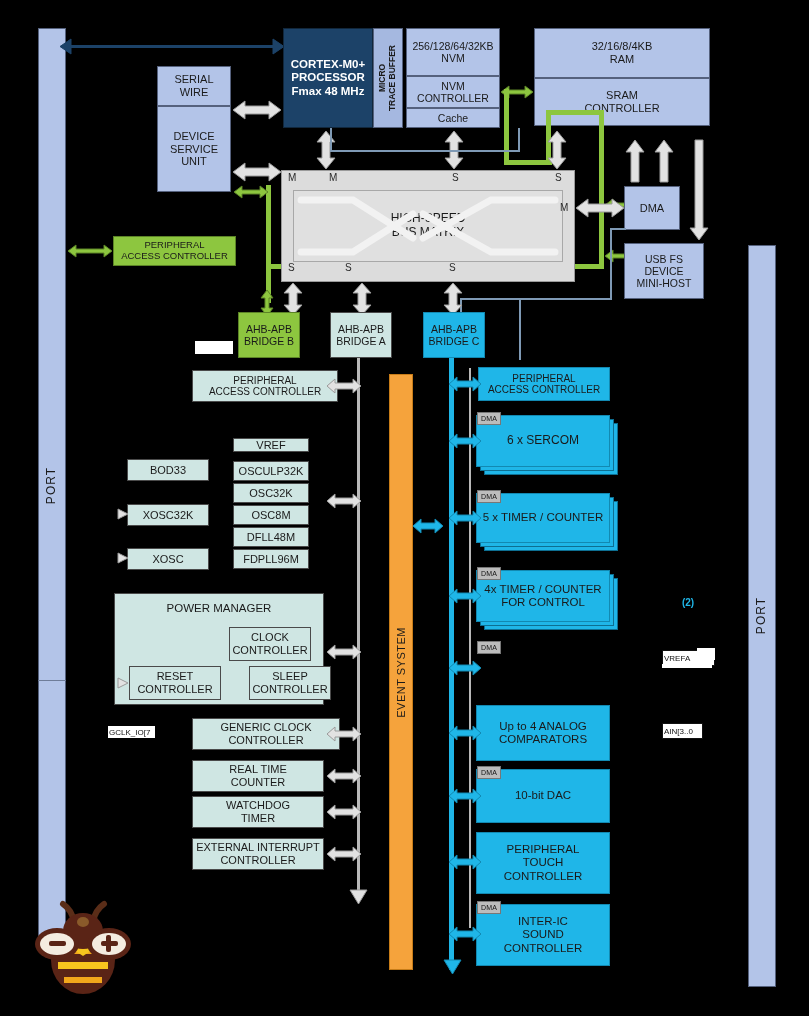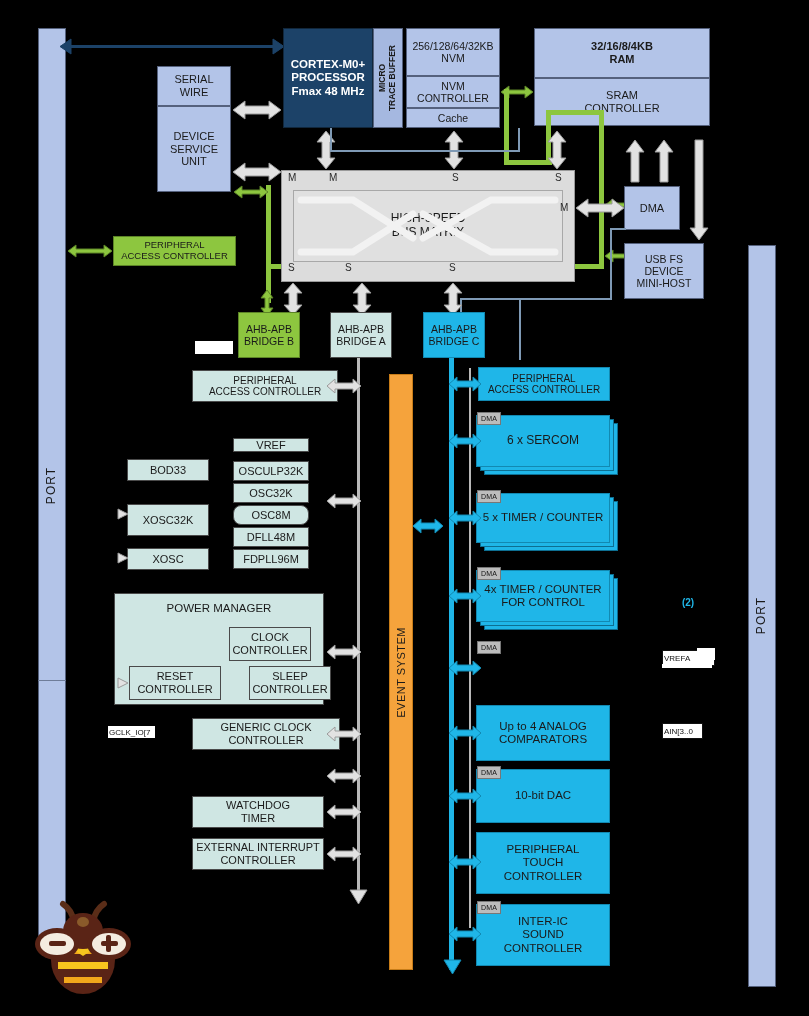--- a/index.html
+++ b/index.html
@@ -89,21 +89,21 @@
   <div class="bx c-lav" style="left:406px;top:28px;width:94px;height:48px;font-size:10.5px;">
     <span>256/128/64/32KB<br>NVM</span>
   </div>
   <div class="bx c-lav" style="left:406px;top:76px;width:94px;height:32px;font-size:10.5px;">
     <span>NVM<br>CONTROLLER</span>
   </div>
   <div class="bx c-lav" style="left:406px;top:108px;width:94px;height:20px;font-size:10.5px;">
     <span>Cache</span>
   </div>
 
-  <div class="bx c-lav" style="left:534px;top:28px;width:176px;height:50px;font-size:11px;font-weight:bold;">
+  <div class="bx c-lav" style="left:534px;top:28px;width:176px;height:50px;font-size:11px;">
     <span>32/16/8/4KB<br>RAM</span>
   </div>
   <div class="bx c-lav" style="left:534px;top:78px;width:176px;height:48px;font-size:11px;">
     <span>SRAM<br>CONTROLLER</span>
   </div>
 
   <svg class="arrg" style="position:absolute;left:501px;top:85px;" width="32" height="14">
     <polygon points="0,7 8,1 8,5 24,5 24,1 32,7 24,13 24,9 8,9 8,13"></polygon>
   </svg>
 
@@ -242,36 +242,36 @@
   <div class="bx c-mint" style="left:192px;top:370px;width:146px;height:32px;font-size:10px;">
     <span>PERIPHERAL<br>ACCESS CONTROLLER</span>
   </div>
   <svg class="arrw" style="position:absolute;left:327px;top:378px;" width="34" height="16">
     <polygon points="0,8 8,1 8,5 26,5 26,1 34,8 26,15 26,11 8,11 8,15"></polygon>
   </svg>
 
   <div class="bx c-mint" style="left:127px;top:459px;width:82px;height:22px;font-size:11px;">
     <span>BOD33</span>
   </div>
-  <div class="bx c-mint" style="left:127px;top:504px;width:82px;height:32px;font-size:11px;">
+  <div class="bx c-mint" style="left:127px;top:504px;width:82px;height:22px;font-size:11px;">
     <span>XOSC32K</span>
   </div>
   <div class="bx c-mint" style="left:127px;top:548px;width:82px;height:22px;font-size:11px;">
     <span>XOSC</span>
   </div>
   <div class="bx c-mint" style="left:233px;top:438px;width:76px;height:14px;font-size:11px;">
     <span>VREF</span>
   </div>
   <div class="bx c-mint" style="left:233px;top:461px;width:76px;height:20px;font-size:11px;">
     <span>OSCULP32K</span>
   </div>
   <div class="bx c-mint" style="left:233px;top:483px;width:76px;height:20px;font-size:11px;">
     <span>OSC32K</span>
   </div>
-  <div class="bx c-mint" style="left:233px;top:505px;width:76px;height:20px;font-size:11px;border-radius:8px;">
+  <div class="bx c-mint" style="left:233px;top:505px;width:76px;height:20px;font-size:11px;">
     <span>OSC8M</span>
   </div>
   <div class="bx c-mint" style="left:233px;top:527px;width:76px;height:20px;font-size:11px;">
     <span>DFLL48M</span>
   </div>
   <div class="bx c-mint" style="left:233px;top:549px;width:76px;height:20px;font-size:11px;text-align:center;">
     <span>FDPLL96M</span>
   </div>
 
   <svg class="arrw" style="position:absolute;left:114px;top:508px;" width="14" height="12">
@@ -302,20 +302,23 @@
   <svg class="arrw" style="position:absolute;left:327px;top:644px;" width="34" height="16">
     <polygon points="0,8 8,1 8,5 26,5 26,1 34,8 26,15 26,11 8,11 8,15"></polygon>
   </svg>
 
   <div class="bx c-mint" style="left:192px;top:718px;width:148px;height:32px;font-size:11px;">
     <span>GENERIC CLOCK<br>CONTROLLER</span>
   </div>
   <svg class="arrw" style="position:absolute;left:327px;top:726px;" width="34" height="16">
     <polygon points="0,8 8,1 8,5 26,5 26,1 34,8 26,15 26,11 8,11 8,15"></polygon>
   </svg>
+  <div class="bx c-mint" style="left:192px;top:760px;width:132px;height:32px;font-size:11px;">
+    <span>REAL TIME<br>COUNTER</span>
+  </div>
   <svg class="arrw" style="position:absolute;left:327px;top:768px;" width="34" height="16">
     <polygon points="0,8 8,1 8,5 26,5 26,1 34,8 26,15 26,11 8,11 8,15"></polygon>
   </svg>
   <div class="bx c-mint" style="left:192px;top:796px;width:132px;height:32px;font-size:11px;">
     <span>WATCHDOG<br>TIMER</span>
   </div>
   <svg class="arrw" style="position:absolute;left:327px;top:804px;" width="34" height="16">
     <polygon points="0,8 8,1 8,5 26,5 26,1 34,8 26,15 26,11 8,11 8,15"></polygon>
   </svg>
   <div class="bx c-mint" style="left:192px;top:838px;width:132px;height:32px;font-size:11px;">

